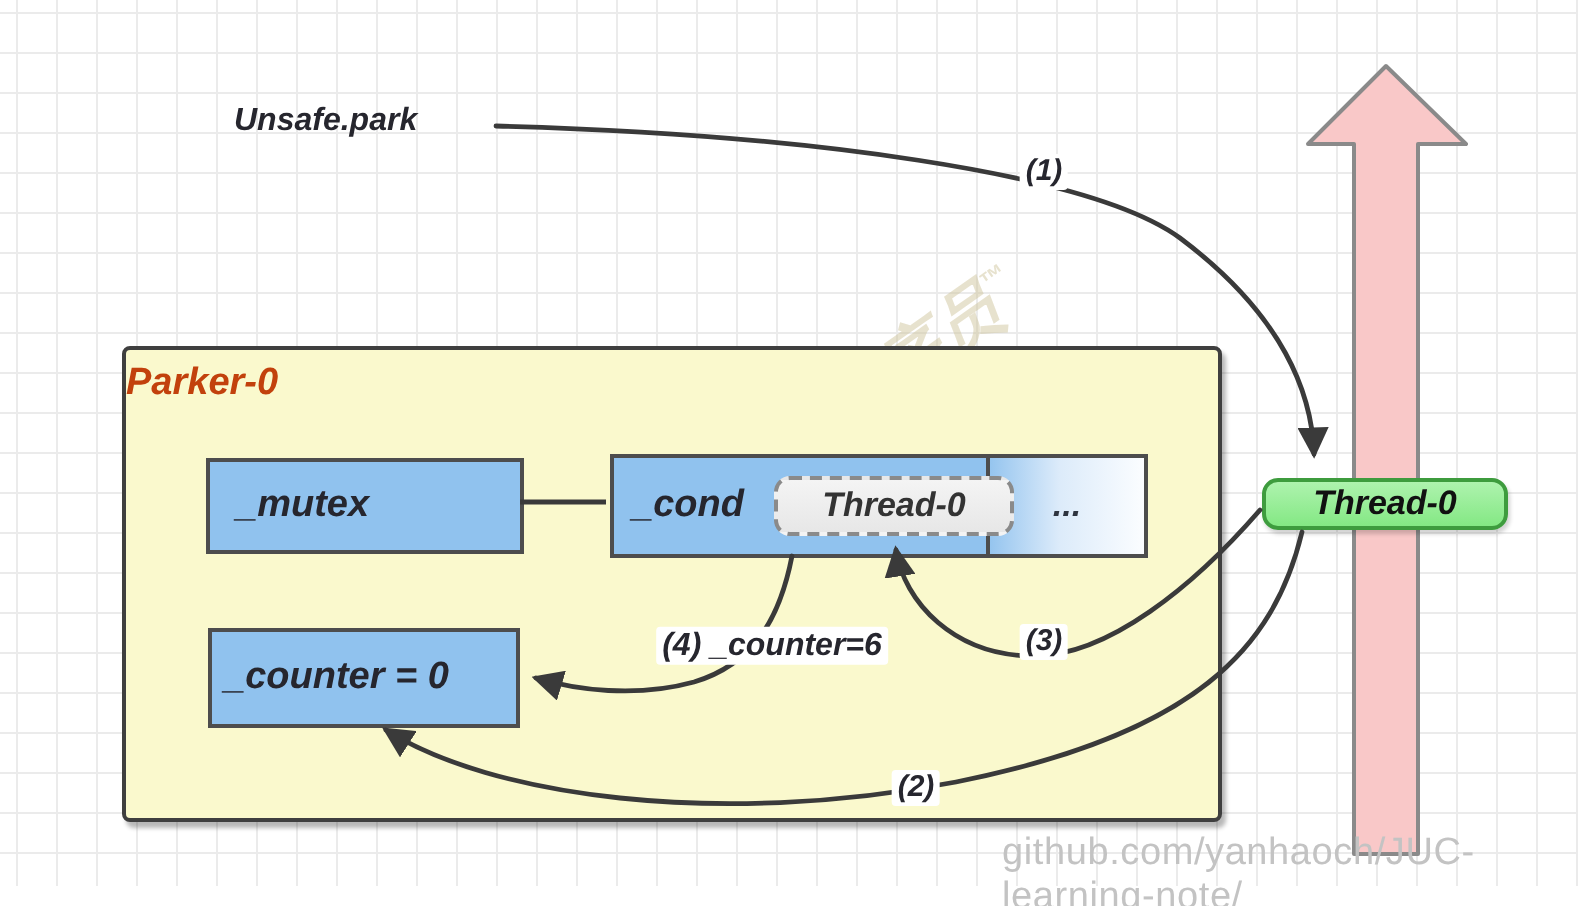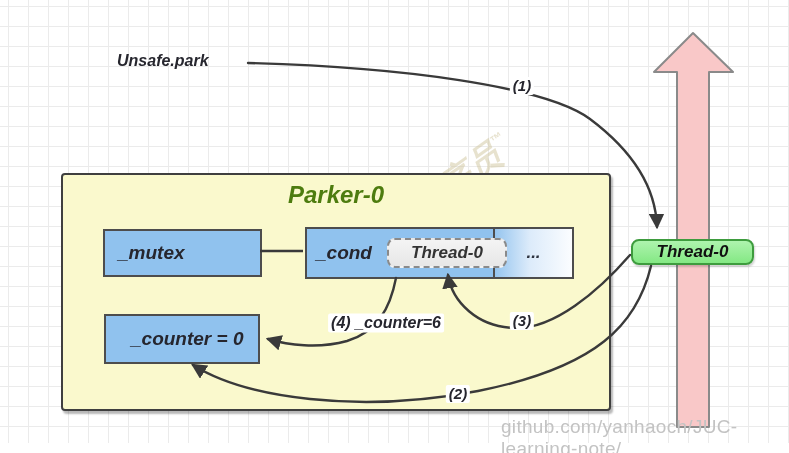--- a/index.html
+++ b/index.html
@@ -36,30 +36,30 @@
   #svg-under{z-index:2;}
   #svg-over{z-index:5;}
 
   
   .parker{
     position:absolute;left:61px;top:173px;width:546px;height:234px;z-index:3;
     background:#faf9cd;border:2px solid #3f3f3f;border-radius:4px;
     box-shadow:2px 3px 2px rgba(0,0,0,0.28);
   }
   .parker-title{
-    position:absolute;left:0;right:0;top:6px;text-align:center;
-    font-size:24px;font-weight:bold;font-style:italic;color:#4d7c0f;
+    position:absolute;left:0;right:0;top:6px;
+    font-size:19px;font-weight:bold;font-style:italic;color:#c2410c;
   }
   .fieldbox{
     position:absolute;background:#90c2ee;border:2px solid #4d4d4d;
     color:#26262e;font-weight:bold;font-style:italic;font-size:19px;
     display:flex;align-items:center;box-sizing:border-box;
   }
   .mutex{left:40px;top:54px;width:159px;height:48px;padding-left:13px;font-style:italic;}
-  .counter{left:41px;top:139px;width:156px;height:50px;padding-left:25px;}
+  .counter{left:41px;top:139px;width:156px;height:50px;padding-left:6px;}
   .cond{left:242px;top:52px;width:269px;height:52px;padding:0;border:2px solid #4d4d4d;
         background:linear-gradient(to right,#90c2ee 0,#90c2ee 70%,#dcebfa 84%,#fbfdff 100%);}
   .cond-left{flex:0 0 188px;height:100%;display:flex;align-items:center;
              padding-left:9px;box-sizing:border-box;border-right:2px solid #4d4d4d;}
   .cond-right{flex:1;height:100%;display:flex;align-items:center;justify-content:center;
               font-size:17px;color:#2e3440;}
   .cond-thread{
     position:absolute;left:80px;top:9px;width:120px;height:30px;box-sizing:border-box;
     background:linear-gradient(#f4f4f4,#e7e7e7);border:2px dashed #8a8a8a;border-radius:8px;
     display:flex;align-items:center;justify-content:center;

